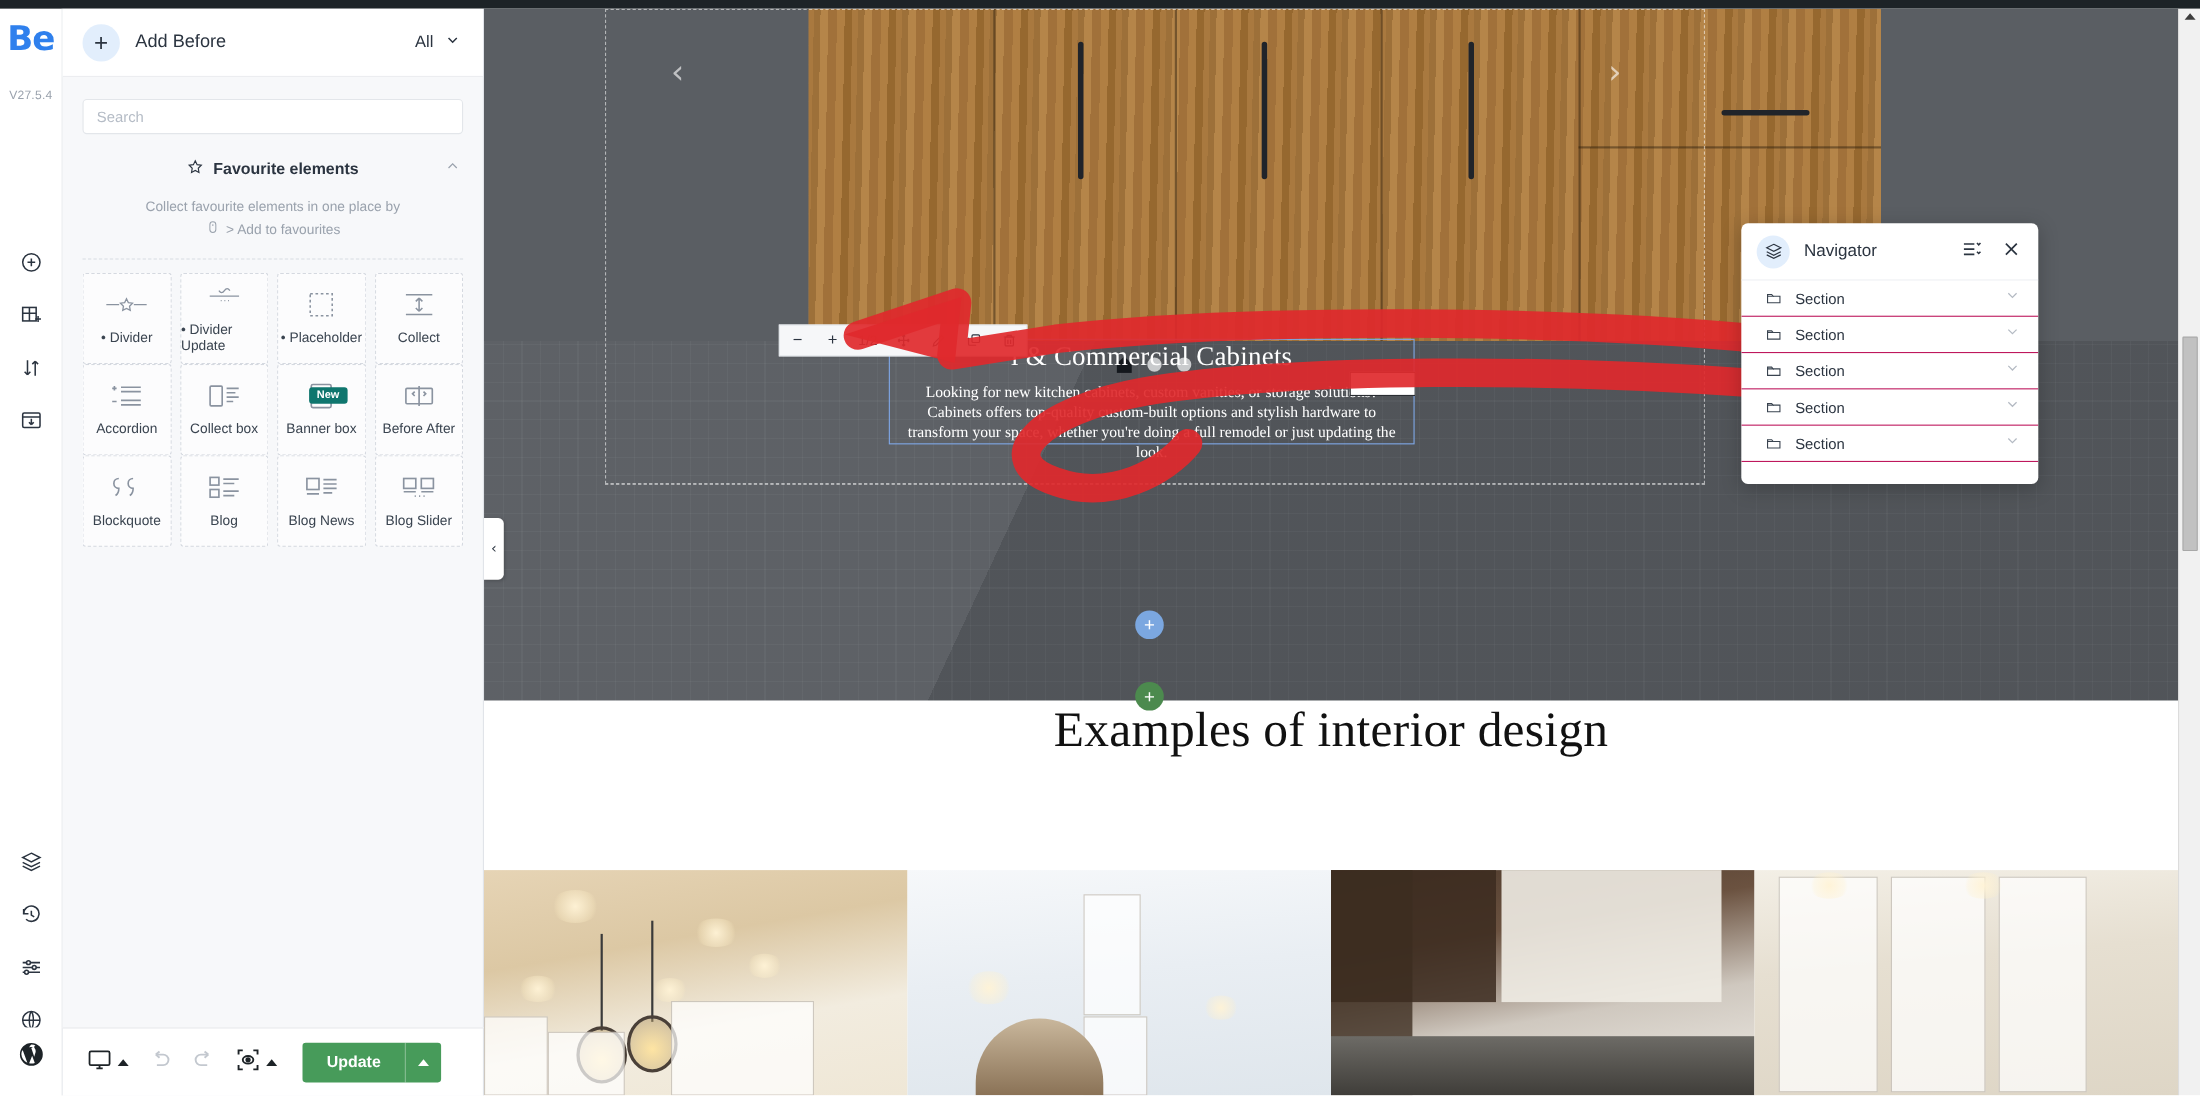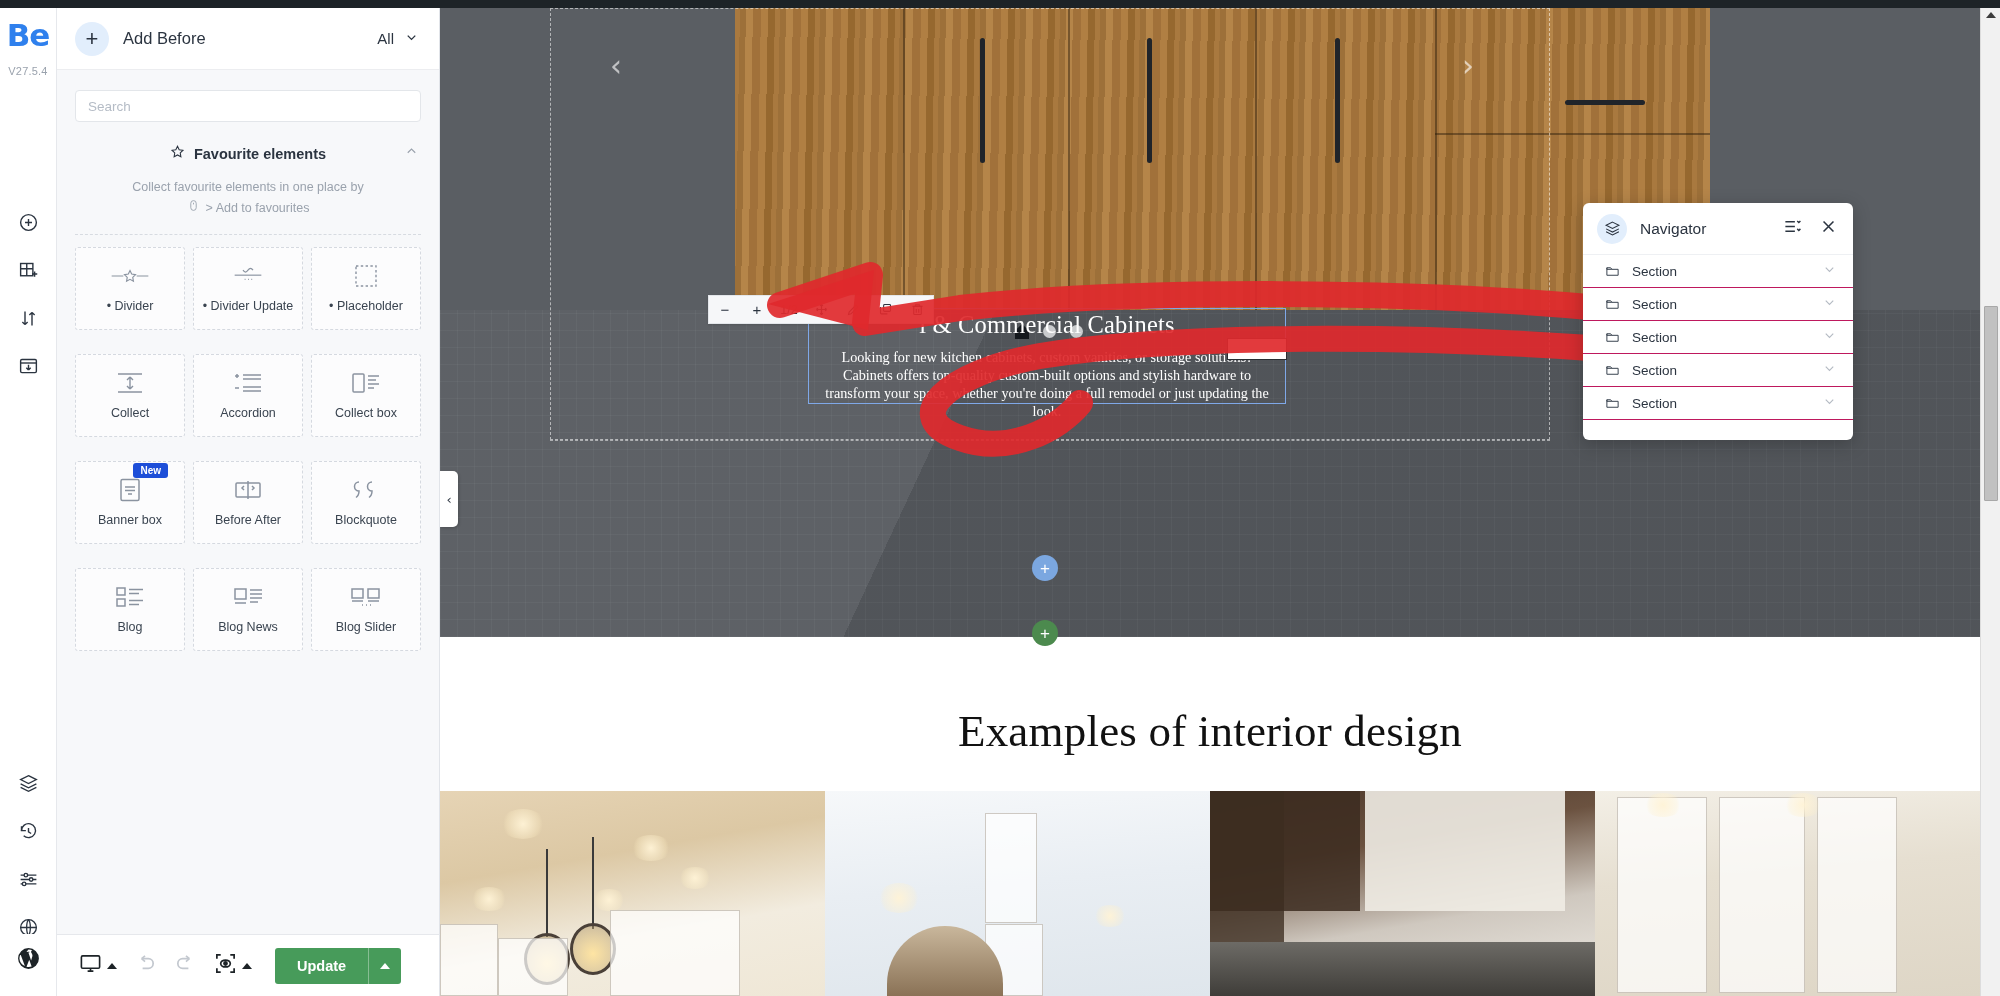--- a/index.html
+++ b/index.html
@@ -22,21 +22,21 @@
     position: absolute; top: 8px; left: 0; width: 57px; height: 988px;
     background: #ffffff; border-right: 1px solid #e6e8ec;
     display: flex; flex-direction: column; align-items: center;
   }
   .rail .logo {
     margin-top: 12px; font-size: 31px; font-weight: 700;
     color: #2f80ed; letter-spacing: -1px; line-height: 1;
     font-family: "DejaVu Sans", sans-serif;
   }
   .rail .ver {
-    margin-top: 14px; font-size: 11px; color: #9aa2ad; letter-spacing: .2px; text-align: center;
+    margin-top: 30px; font-size: 11px; color: #9aa2ad; letter-spacing: .2px; text-align: center;
   }
   .rail-group-top { margin-top: 130px; display: flex; flex-direction: column; gap: 18px; }
   .rail-group-bot { margin-top: auto; margin-bottom: 6px; display: flex; flex-direction: column; gap: 18px; }
   .railicon {
     width: 30px; height: 30px; display: flex; align-items: center; justify-content: center;
     color: #2b3440; cursor: pointer;
   }
   .railicon svg { display: block; }
   .wp-rail {
     width: 30px; height: 30px; display:flex; align-items:center; justify-content:center;
@@ -80,30 +80,30 @@
   .fav-head .chev { position: absolute; right: 2px; color: #9aa2ad; }
   .fav-desc {
     margin-top: 14px; text-align: center; font-size: 12.5px; color: #9aa2ad;
     line-height: 1.7;
   }
   .fav-desc .row2 { display: flex; align-items: center; justify-content: center; gap: 6px; }
   .dash-sep {
     margin-top: 14px; border-top: 1px dashed #d7dbe1; width: 100%;
   }
 
-  .grid { margin-top: 12px; display: grid; grid-template-columns: 1fr 1fr 1fr; gap: 24px 8px; }
+  .grid { margin-top: 12px; display: grid; grid-template-columns: 1fr 1fr 1fr 1fr; gap: 0 8px; }
   .cell {
     height: 83px; border: 1px dashed #d5d9e0; border-radius: 3px; background: #fcfcfd;
     display: flex; flex-direction: column; align-items: center; justify-content: center;
     gap: 10px; position: relative; cursor: pointer;
   }
   .cell .ico { color: #8a93a0; height: 26px; display: flex; align-items: center; }
   .cell .nm { font-size: 12.5px; color: #3a4450; }
   .badge-new {
-    position: absolute; top: 1px; right: 16px; background: #1d4ed8; color: #fff;
+    position: absolute; top: 20px; right: 16px; background: #0f766e; color: #fff;
     font-size: 10px; padding: 2px 7px; border-radius: 3px; font-weight: 600;
   }
 
   
   .bottombar {
     position: absolute; bottom: 0; left: 57px; width: 383px; height: 62px;
     background: #fff; border-top: 1px solid #e6e8ec; border-right: 1px solid #e1e4e9;
     display: flex; align-items: center; gap: 17px; padding: 0 22px;
     z-index: 20;
   }
@@ -215,21 +215,21 @@
   .plus-blue { background: #7ba7e0; left: 592px; top: 547px; }
   .plus-green { background: #4c8a4e; left: 592px; top: 612px; }
 
   .hero-dash-bottom {
     position: absolute; left: 110px; top: 432px; width: 1000px; border-top: 1px dashed rgba(255,255,255,.5);
   }
 
   .sec-white { position: absolute; top: 629px; left: 0; width: 1540px; height: 359px; background: #fff; }
   .sec-heading {
     text-align: center; font-family: "Liberation Serif", serif; font-size: 45px;
-    color: #111; padding-top: 68px; letter-spacing: .2px;
+    color: #111; letter-spacing: .2px;
   }
   .thumbs { position: absolute; top: 154px; left: 0; width: 1540px; height: 205px; display: flex; }
   .thumb { flex: 1 1 0; height: 205px; position: relative; overflow: hidden; }
   .t1 { background: linear-gradient(170deg,#e6d4b5 0%, #dcc8a4 34%, #f2ecdf 66%, #efe7d6 100%); }
   .t2 { background: linear-gradient(175deg,#f6f8fa 0%, #e9eef3 45%, #dfe6ec 100%); }
   .t3 { background: linear-gradient(170deg,#4d3a2c 0%, #6b5240 30%, #cfc8bf 62%, #efece6 100%); }
   .t4 { background: linear-gradient(175deg,#f3efe6 0%, #e6dfd1 40%, #ded6c6 100%); }
   .t-light { position: absolute; border-radius: 50%; background: radial-gradient(circle, rgba(255,243,214,.95) 0%, rgba(255,240,200,.25) 60%, transparent 72%); }
   .t-cab { position: absolute; bottom: 0; background: rgba(255,255,255,.72); border: 1px solid rgba(150,140,125,.45); }
   .t-dark-cab { position: absolute; background: rgba(60,44,32,.85); }

